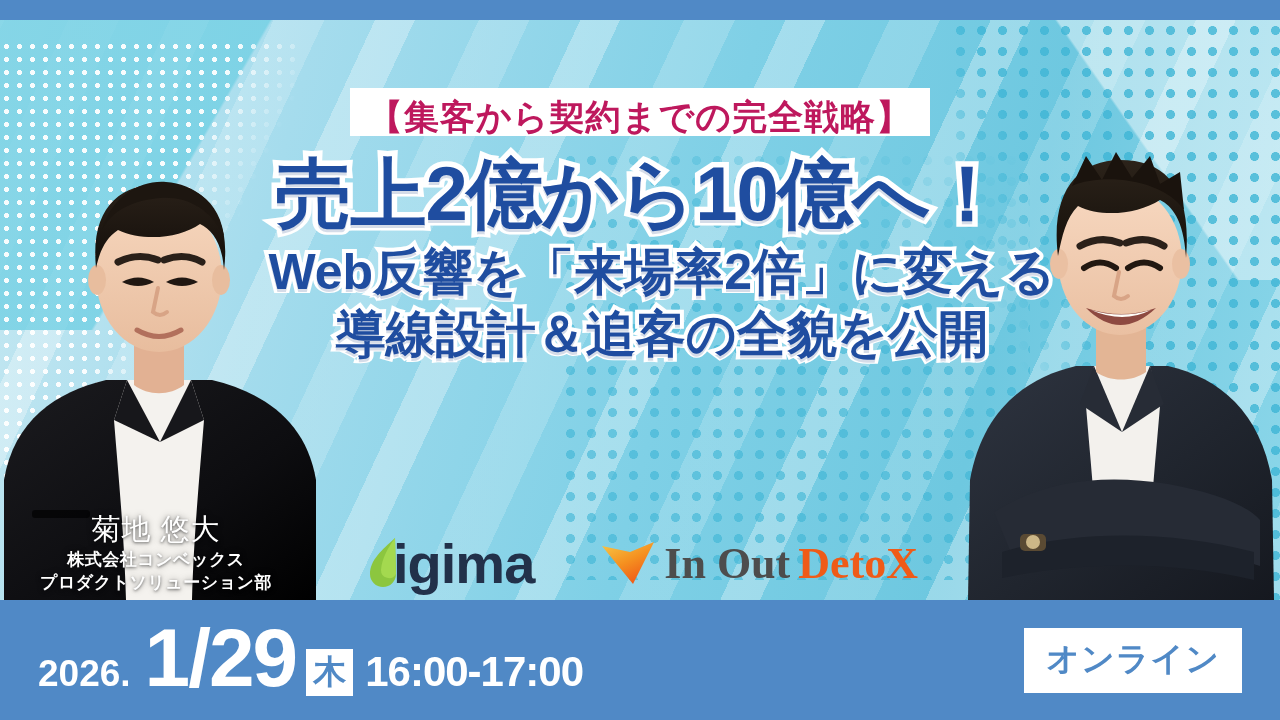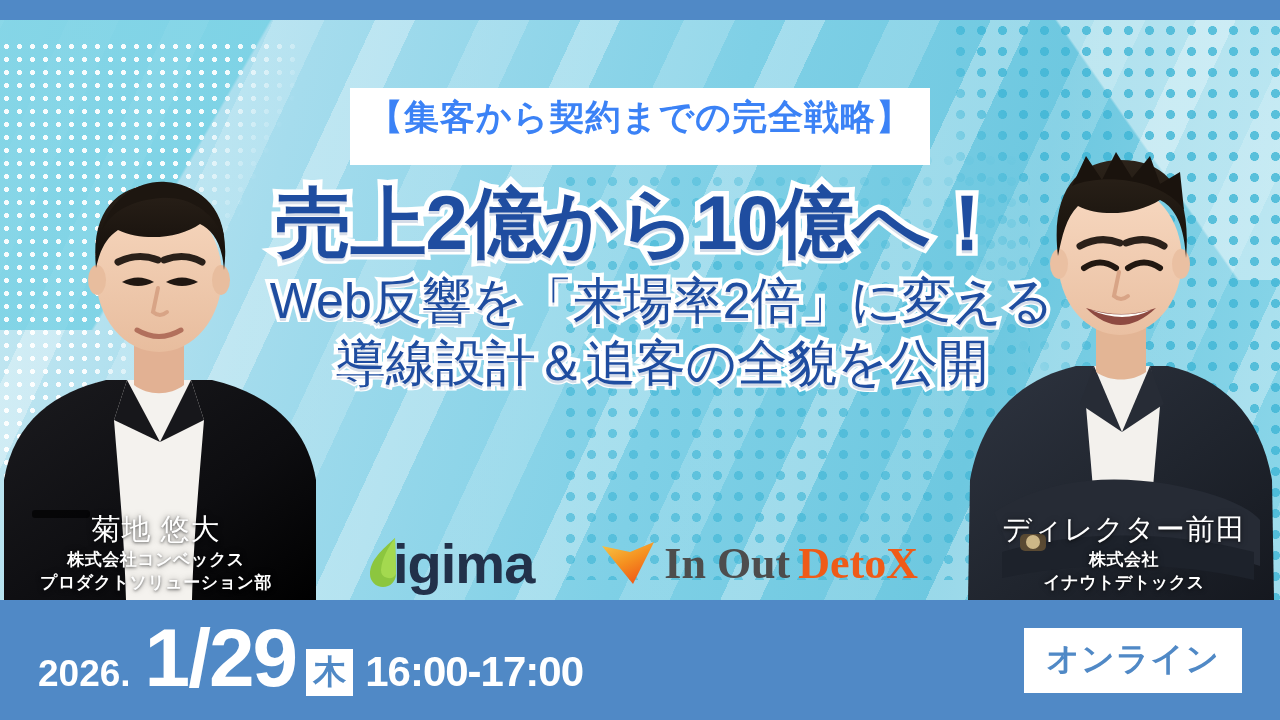--- a/index.html
+++ b/index.html
@@ -82,44 +82,44 @@
   .photo-right{ right:-4px; width:330px; height:540px; }
 
   
   .headline-wrap{
     position:absolute; left:0; right:0; top:88px;
     display:flex; flex-direction:column; align-items:center;
     z-index:6; pointer-events:none;
   }
   .kicker{
     background:#ffffff;
-    color:#3b82f6;
+    color:#be185d;
     font-size:35px;
     font-weight:700;
     letter-spacing:1px;
     line-height:1;
-    padding:11px 18px 31px;
+    padding:11px 18px 2px;
     white-space:nowrap;
   }
   .main-title{
     margin-top:18px;
     font-size:76px;
     font-weight:900;
     line-height:1.06;
     letter-spacing:-1px;
     color:#1f4da0;
     white-space:nowrap;
     -webkit-text-stroke:11px #ffffff;
     paint-order:stroke fill;
     text-shadow:0 3px 0 rgba(20,60,130,.18);
   }
   .sub-title{
     margin-top:6px;
     font-size:50px;
-    font-weight:400;
+    font-weight:700;
     line-height:1.24;
     letter-spacing:0px;
     color:#1f4da0;
     text-align:center;
     white-space:nowrap;
     -webkit-text-stroke:8px #ffffff;
     paint-order:stroke fill;
     text-shadow:0 3px 0 rgba(20,60,130,.18);
     margin-left:44px;
   }
@@ -340,25 +340,20 @@
     </div>
 
   </div>
 
   <div class="speaker speaker-left">
     <div class="speaker-name">菊地 悠大</div>
     <div class="speaker-org">株式会社コンベックス</div>
     <div class="speaker-org">プロダクトソリューション部</div>
   </div>
 
-  <div class="speaker speaker-right">
-    <div class="speaker-name">ディレクター前田</div>
-    <div class="speaker-org">株式会社</div>
-    <div class="speaker-org">イナウトデトックス</div>
-  </div>
 
   <div class="footerbar">
     <div class="footer-inner">
       <div class="date-block">
         <span class="date-year">2026.</span>
         <span class="date-day">1/29</span>
         <span class="date-dow">木</span>
         <span class="date-time">16:00-17:00</span>
       </div>
       <div class="badges">

